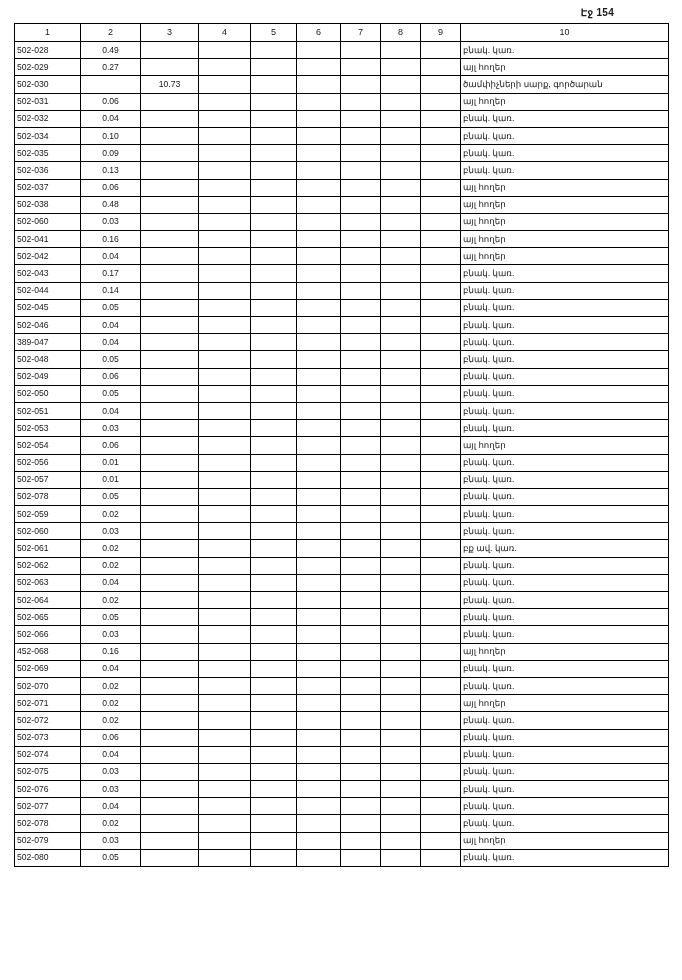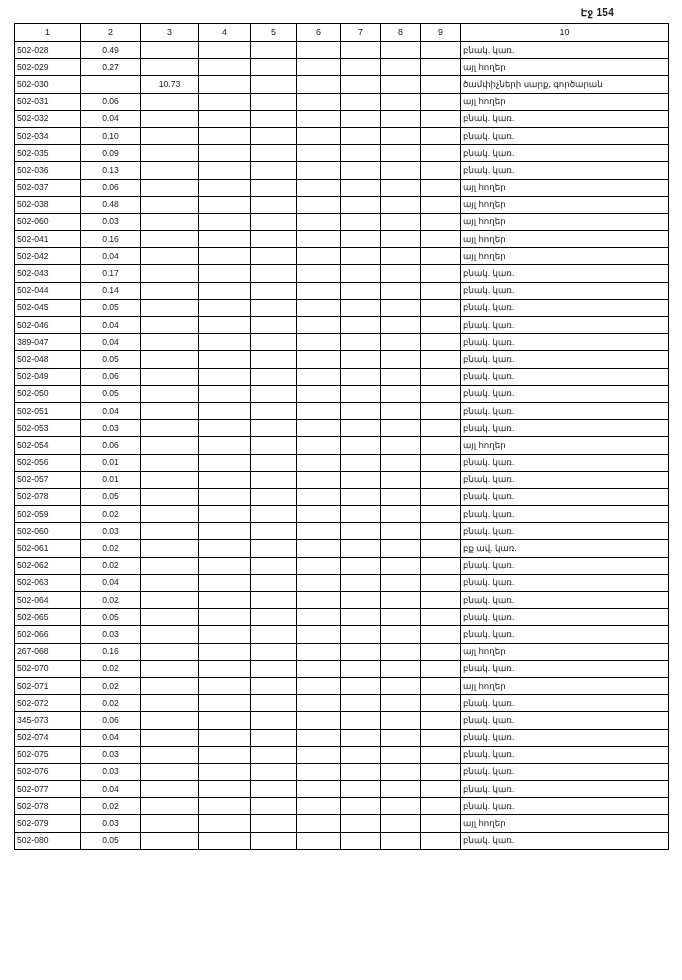--- a/index.html
+++ b/index.html
@@ -531,30 +531,42 @@
           <td class="num"></td>
           <td class="num"></td>
           <td class="num"></td>
           <td class="num"></td>
           <td class="num"></td>
           <td class="num"></td>
           <td class="num"></td>
           <td class="desc">բնակ. կառ.</td>
         </tr>
         <tr>
-          <td class="code">267-068</td>
+          <td class="code">452-068</td>
           <td class="num">0.16</td>
           <td class="num"></td>
           <td class="num"></td>
           <td class="num"></td>
           <td class="num"></td>
           <td class="num"></td>
           <td class="num"></td>
           <td class="num"></td>
           <td class="desc">այլ հողեր</td>
+        </tr>
+        <tr>
+          <td class="code">502-069</td>
+          <td class="num">0.04</td>
+          <td class="num"></td>
+          <td class="num"></td>
+          <td class="num"></td>
+          <td class="num"></td>
+          <td class="num"></td>
+          <td class="num"></td>
+          <td class="num"></td>
+          <td class="desc">բնակ. կառ.</td>
         </tr>
         <tr>
           <td class="code">502-070</td>
           <td class="num">0.02</td>
           <td class="num"></td>
           <td class="num"></td>
           <td class="num"></td>
           <td class="num"></td>
           <td class="num"></td>
           <td class="num"></td>
@@ -579,21 +591,21 @@
           <td class="num"></td>
           <td class="num"></td>
           <td class="num"></td>
           <td class="num"></td>
           <td class="num"></td>
           <td class="num"></td>
           <td class="num"></td>
           <td class="desc">բնակ. կառ.</td>
         </tr>
         <tr>
-          <td class="code">345-073</td>
+          <td class="code">502-073</td>
           <td class="num">0.06</td>
           <td class="num"></td>
           <td class="num"></td>
           <td class="num"></td>
           <td class="num"></td>
           <td class="num"></td>
           <td class="num"></td>
           <td class="num"></td>
           <td class="desc">բնակ. կառ.</td>
         </tr>

